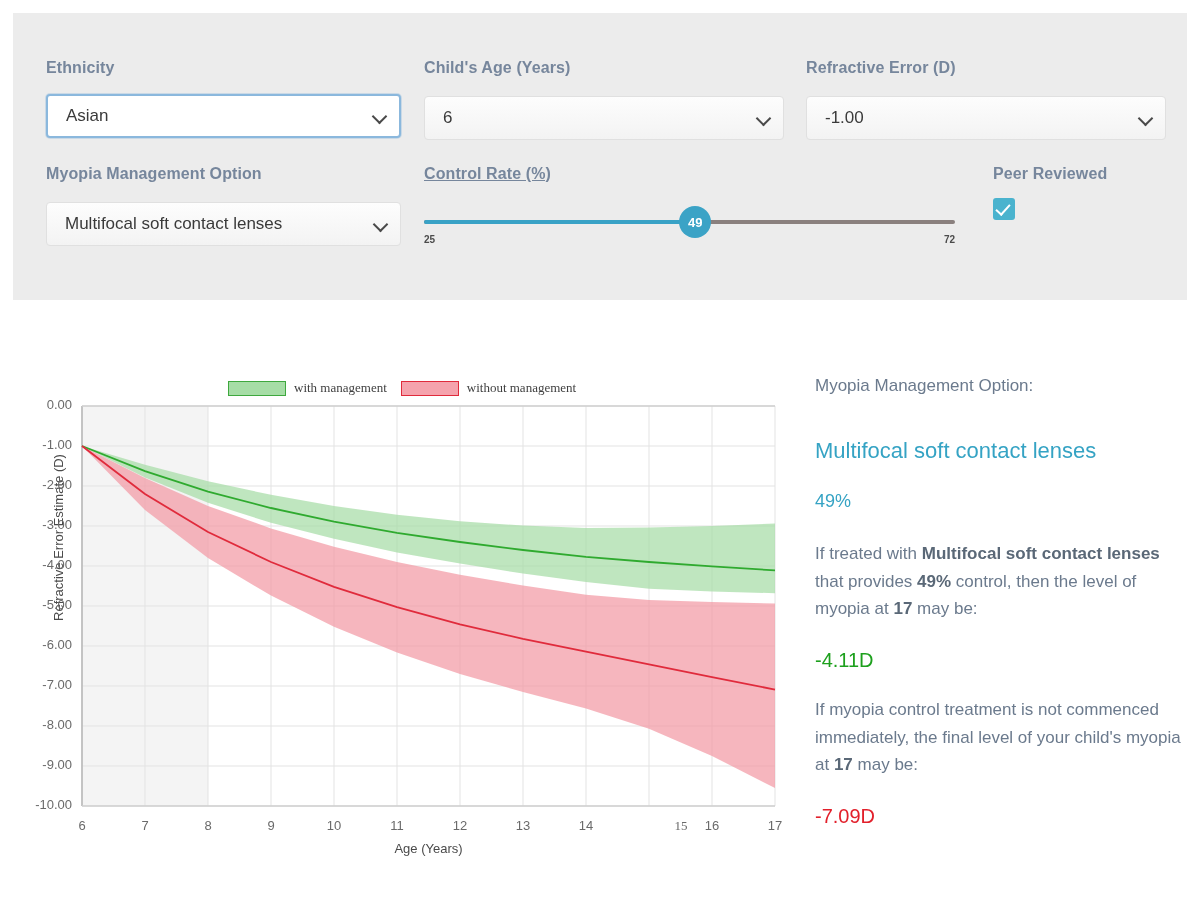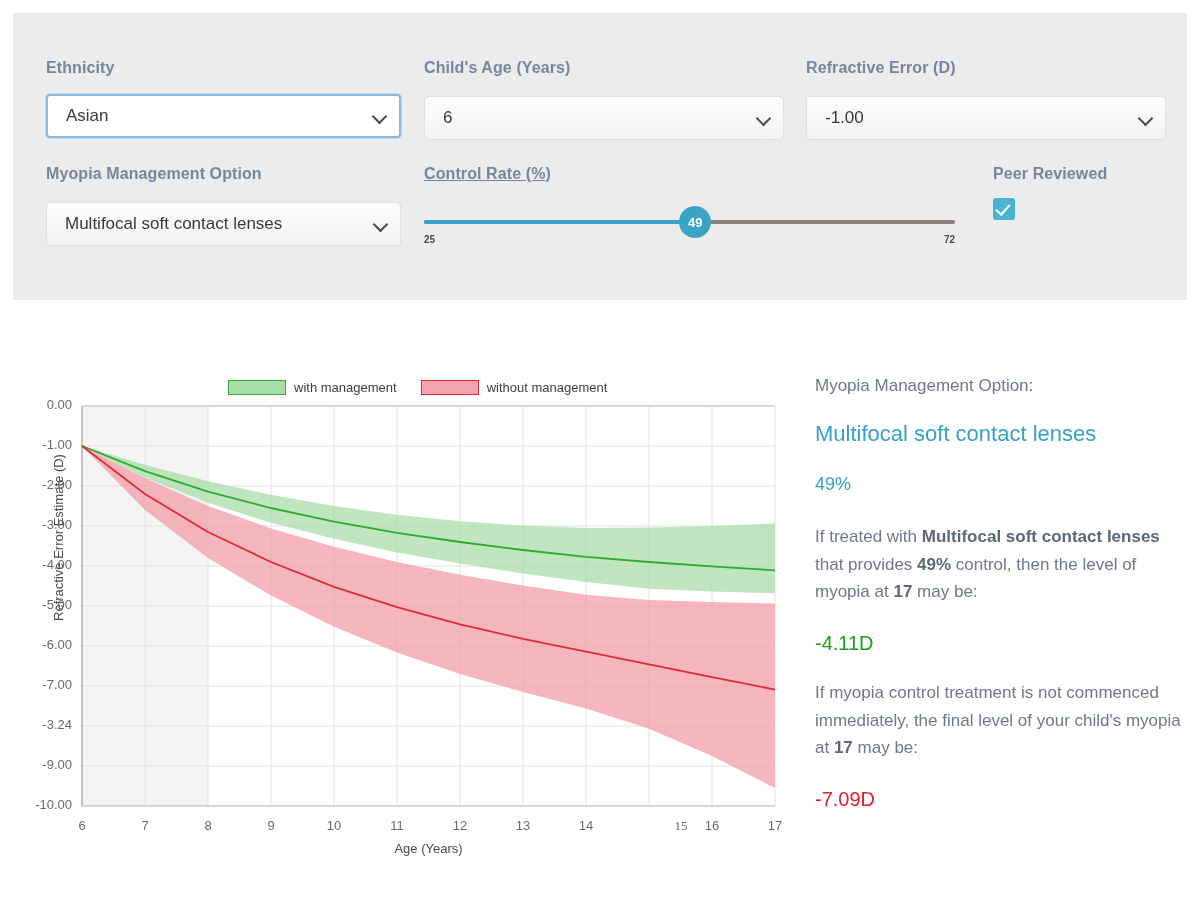--- a/index.html
+++ b/index.html
@@ -85,22 +85,22 @@
     content:"";position:absolute;left:6px;top:3px;
     width:6px;height:12px;
     border-right:2.6px solid #fff;border-bottom:2.6px solid #fff;
     transform:rotate(42deg);
   }
 
   
   .chart-area{position:absolute;left:0;top:360px;width:800px;height:500px;}
   .legend{
     position:absolute;left:228px;top:20px;
-    display:flex;align-items:flex-end;gap:10px;
-    font-size:13px;color:#3f3f3f;
+    display:flex;align-items:flex-end;
+    font-size:13px;color:#3f3f3f;font-family:Liberation Serif, serif;
   }
   .legend-item{display:flex;align-items:center;gap:8px;margin-right:14px;}
   .swatch{width:58px;height:15px;box-sizing:border-box;}
   .swatch.green{background:#a6dda6;border:1.4px solid #3ea83e;}
   .swatch.red{background:#f5a3ad;border:1.4px solid #e02b3c;}
 
   .ylabel{
     position:absolute;left:-52px;top:530px;
     width:220px;text-align:center;
     transform:rotate(-90deg);
@@ -115,21 +115,21 @@
     font-size:13px;color:#6a6a6a;
   }
   .xtick{
     position:absolute;text-align:center;width:40px;
     font-size:13px;color:#6a6a6a;
   }
 
   
   .info-panel{position:absolute;left:815px;top:372px;width:372px;}
   .info-panel p{margin:0 0 21px 0;font-size:17px;line-height:1.62;color:#6b7a8d;}
-  .info-panel p.head{margin-bottom:20px;}
+  .info-panel p.head{margin-bottom:37px;}
   .info-panel .title-teal{
     font-size:22px;color:#35a3c4;margin:0 0 22px 0;line-height:1.3;
   }
   .info-panel .value-teal{font-size:18px;color:#35a3c4;margin:0 0 24px 0;}
   .info-panel .value-green{font-size:20px;color:#1da01d;margin:0 0 20px 0;}
   .info-panel .value-red{font-size:20px;color:#e2202b;margin:0;}
   .info-panel b{color:#5a6877;font-weight:bold;}
 </style>
 </head>
 <body>
@@ -224,21 +224,21 @@
 <div class="xlabel">Age (Years)</div>
 <div id="ytick-layer">
     <div class="ytick" style="left: 10px; top: 397px;">0.00</div>
     <div class="ytick" style="left: 10px; top: 437px;">-1.00</div>
     <div class="ytick" style="left: 10px; top: 477px;">-2.00</div>
     <div class="ytick" style="left: 10px; top: 517px;">-3.00</div>
     <div class="ytick" style="left: 10px; top: 557px;">-4.00</div>
     <div class="ytick" style="left: 10px; top: 597px;">-5.00</div>
     <div class="ytick" style="left: 10px; top: 637px;">-6.00</div>
     <div class="ytick" style="left: 10px; top: 677px; text-align: right;">-7.00</div>
-    <div class="ytick" style="left: 10px; top: 717px;">-3.24</div>
+    <div class="ytick" style="left: 10px; top: 717px;">-8.00</div>
     <div class="ytick" style="left: 10px; top: 757px;">-9.00</div>
     <div class="ytick" style="left: 10px; top: 797px;">-10.00</div>
   </div>
 <div id="xtick-layer">
     <div class="xtick" style="left: 62px; top: 818px;">6</div>
     <div class="xtick" style="left: 125px; top: 818px;">7</div>
     <div class="xtick" style="left: 188px; top: 818px;">8</div>
     <div class="xtick" style="left: 251px; top: 818px;">9</div>
     <div class="xtick" style="left: 314px; top: 818px;">10</div>
     <div class="xtick" style="left: 377px; top: 818px;">11</div>

